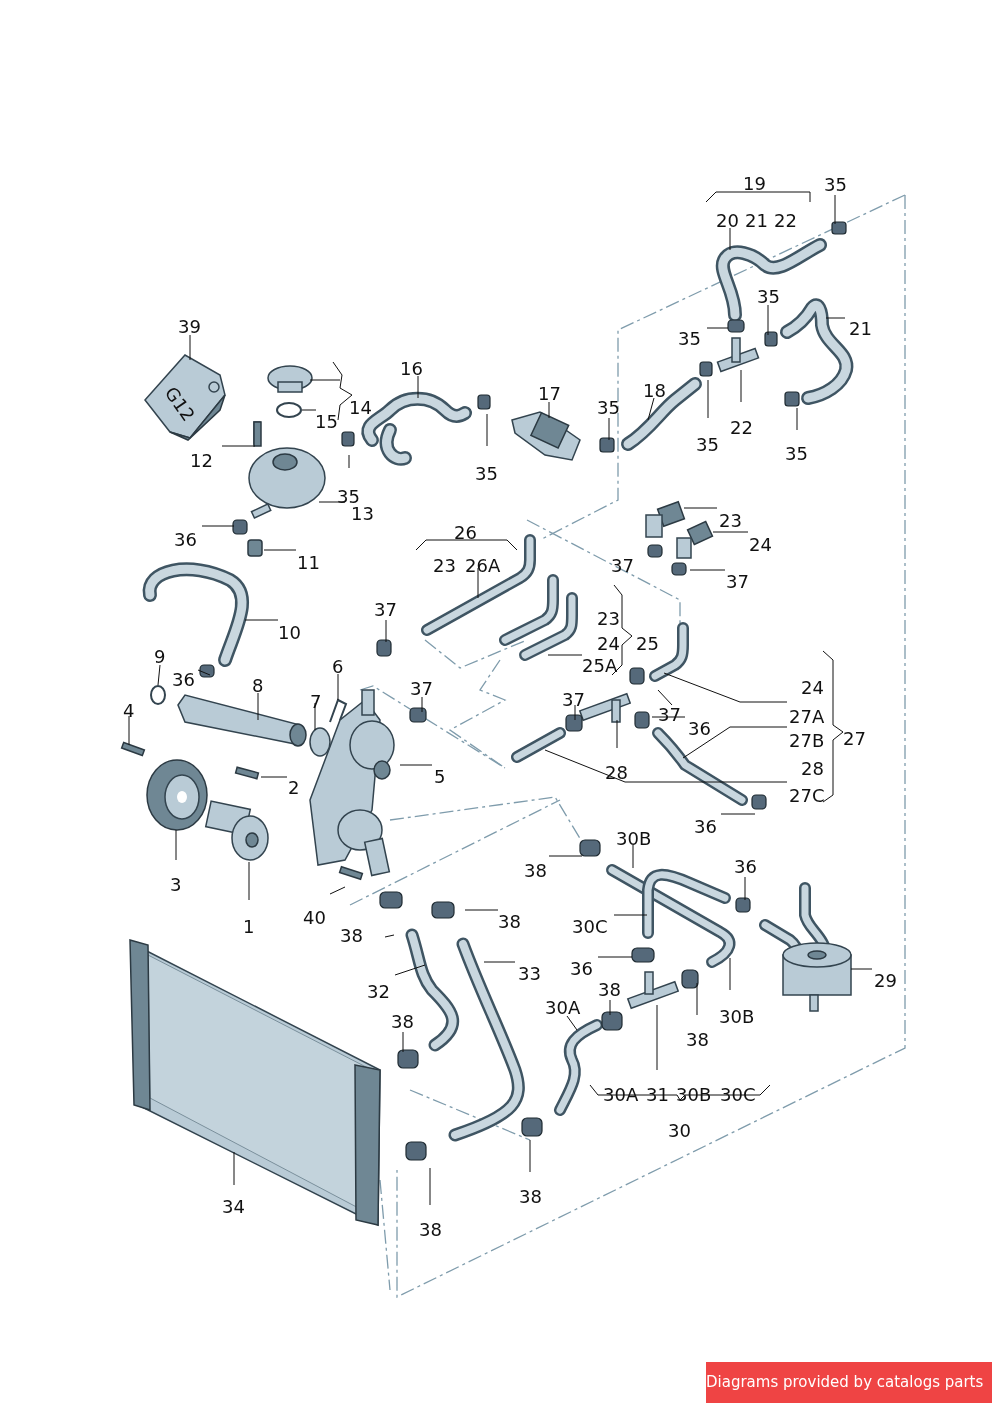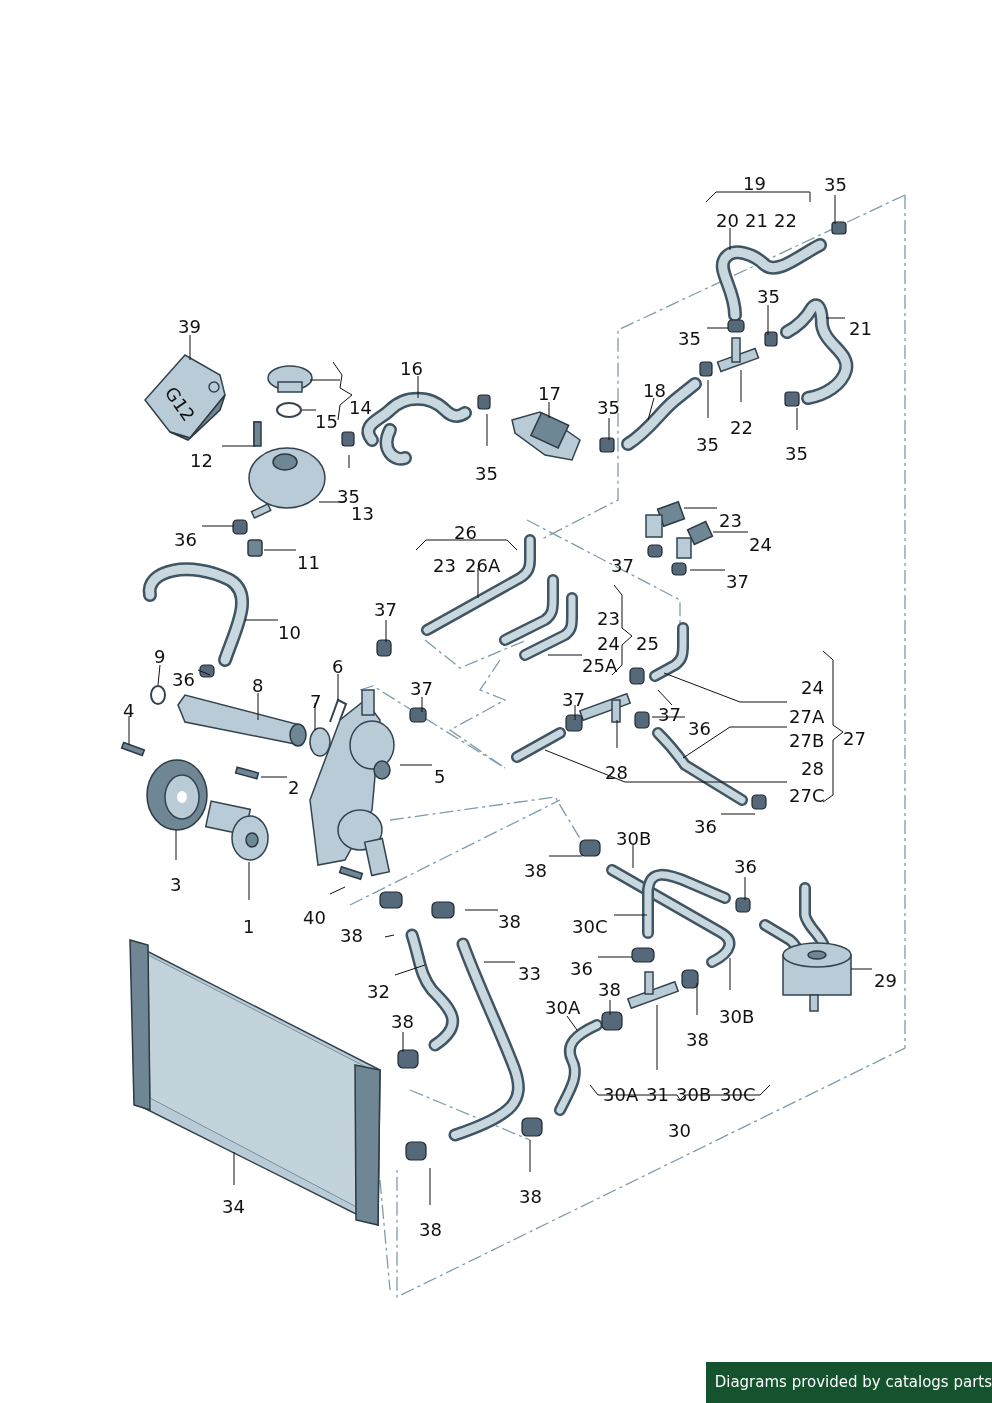--- a/index.html
+++ b/index.html
@@ -6,22 +6,22 @@
   body { width:992px; height:1403px; position:relative; overflow:hidden; font-family:"DejaVu Sans", sans-serif; }
   #diagram { position:absolute; left:0; top:0; width:992px; height:1403px; }
   .lbl { font-family:"DejaVu Sans", sans-serif; font-size:18px; fill:#111; }
   .lead { stroke:#111; stroke-width:1; fill:none; }
   .dash { stroke:#7f9cac; stroke-width:1.3; fill:none; stroke-dasharray:14 4 3 4; }
   .hose { fill:none; stroke:#3f5563; stroke-linecap:round; stroke-linejoin:round; }
   .hose-in { fill:none; stroke:#c9d7df; stroke-linecap:round; stroke-linejoin:round; }
   .part { fill:#b9cbd6; stroke:#33444f; stroke-width:1.5; }
   .part-dark { fill:#6f8794; stroke:#2c3a43; stroke-width:1.5; }
   .clamp { fill:#55697a; stroke:#1e2a31; stroke-width:1.2; }
-  #credit { position:absolute; left:706px; top:1362px; width:286px; height:41px; background:#14532d; color:#fff;
-            font-family:"DejaVu Sans", sans-serif; font-size:15px; line-height:41px; text-align:right; }
+  #credit { position:absolute; left:706px; top:1362px; width:286px; height:41px; background:#ef4444; color:#fff;
+            font-family:"DejaVu Sans", sans-serif; font-size:15px; line-height:41px; text-align:left; }
 </style>
 </head>
 <body>
 
 <svg id="diagram" viewBox="0 0 992 1403" xmlns="http://www.w3.org/2000/svg">
 
   <g>
     <polyline class="dash" points="905,195 905,1048 397,1297 397,1170"></polyline>
     <polyline class="dash" points="905,195 618,330 618,500 540,540"></polyline>
     <polyline class="dash" points="527,520 680,600 680,625"></polyline>

